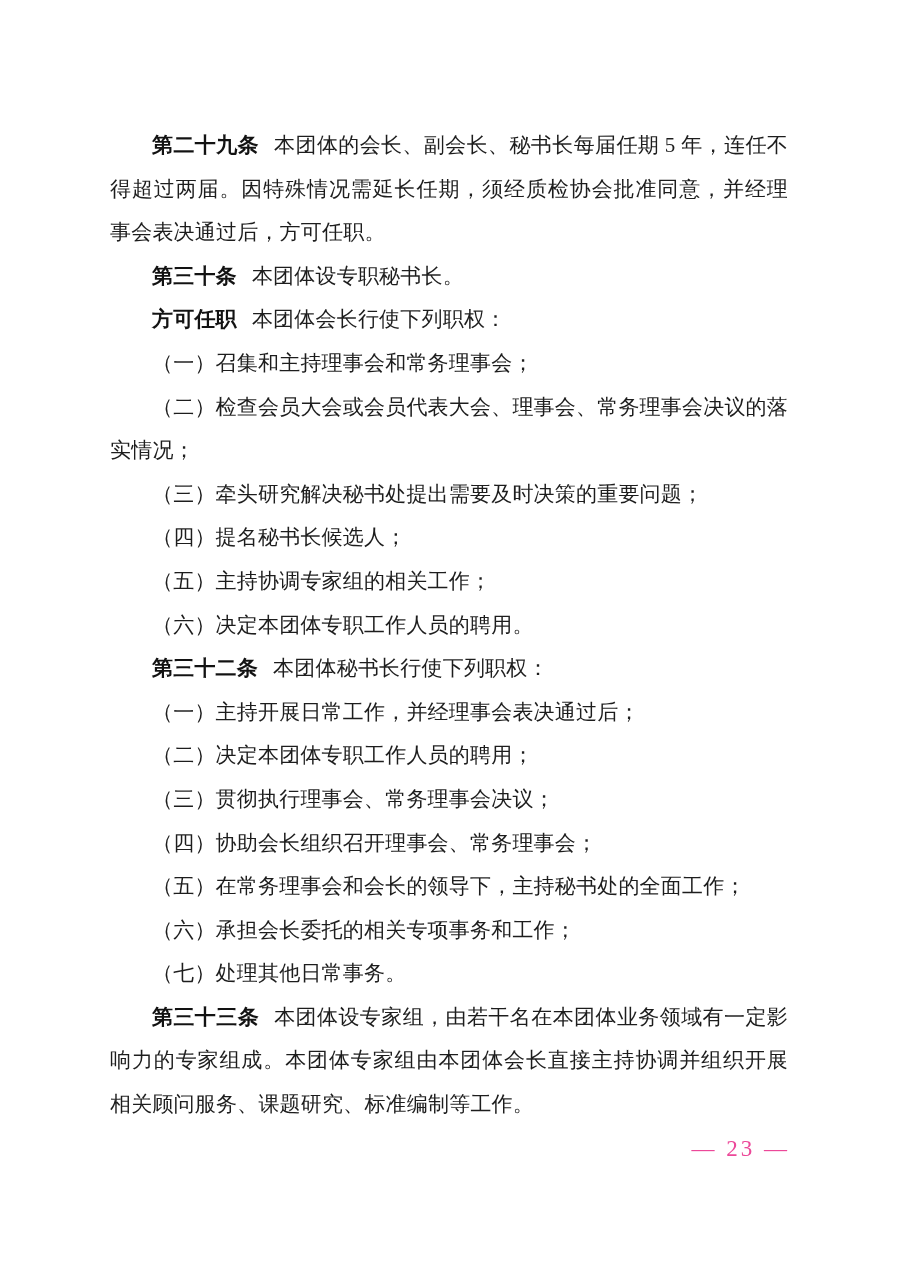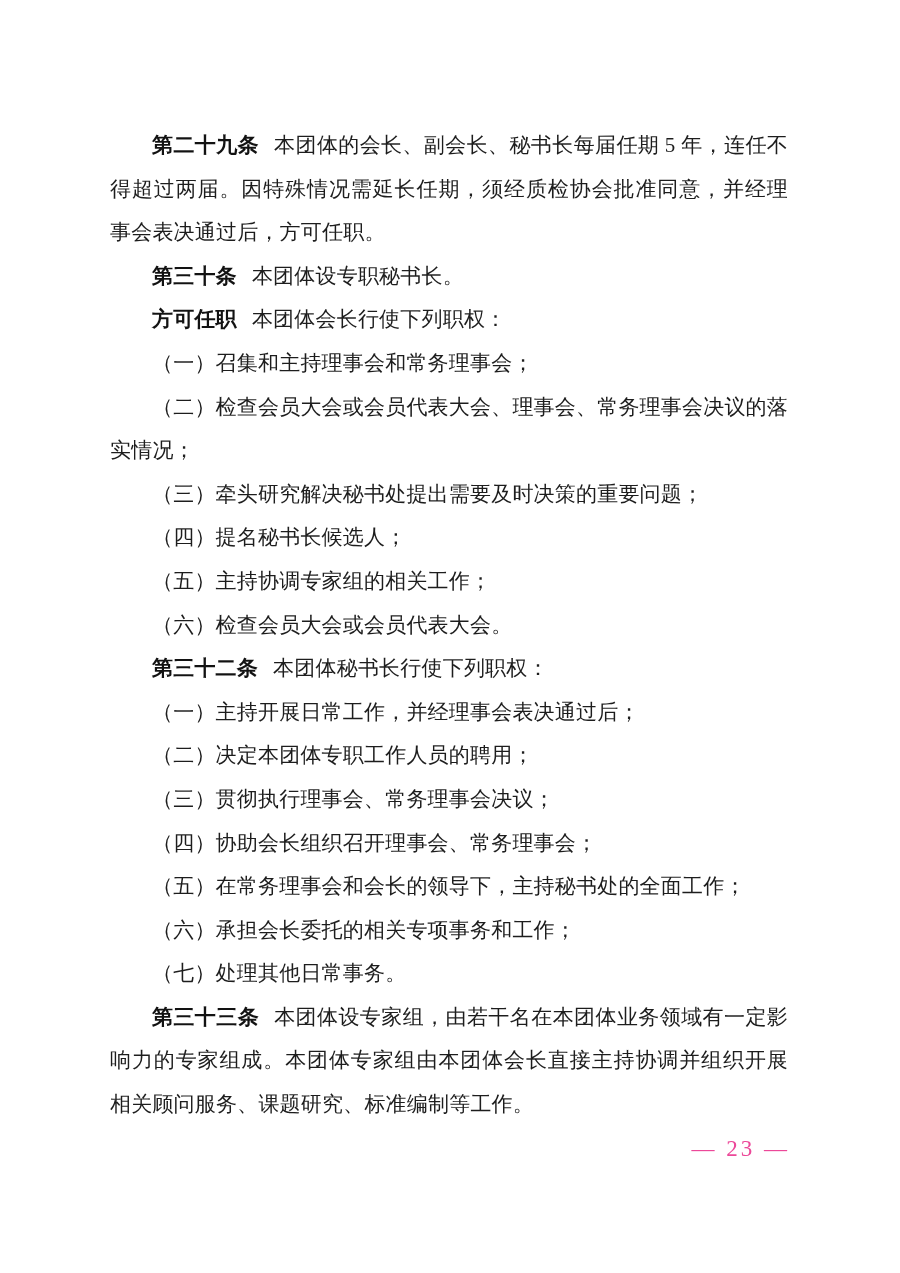--- a/index.html
+++ b/index.html
@@ -68,21 +68,21 @@
     <p class="para"><span>（一）召集和主持理事会和常务理事会；</span></p>
 
     <p class="para"><span>（二）检查会员大会或会员代表大会、理事会、常务理事会决议的落实情况；</span></p>
 
     <p class="para"><span>（三）牵头研究解决秘书处提出需要及时决策的重要问题；</span></p>
 
     <p class="para"><span>（四）提名秘书长候选人；</span></p>
 
     <p class="para"><span>（五）主持协调专家组的相关工作；</span></p>
 
-    <p class="para"><span>（六）检查会员大会或会员代表大会。</span></p>
+    <p class="para"><span>（六）决定本团体专职工作人员的聘用。</span></p>
 
     <p class="para"><span class="article-label">第三十二条</span><span>本团体秘书长行使下列职权：</span></p>
 
     <p class="para"><span>（一）主持开展日常工作，并经理事会表决通过后；</span></p>
 
     <p class="para"><span>（二）决定本团体专职工作人员的聘用；</span></p>
 
     <p class="para"><span>（三）贯彻执行理事会、常务理事会决议；</span></p>
 
     <p class="para"><span>（四）协助会长组织召开理事会、常务理事会；</span></p>

